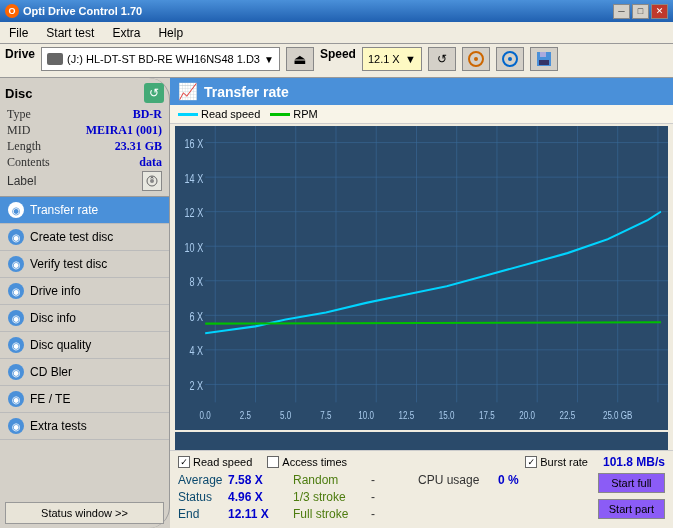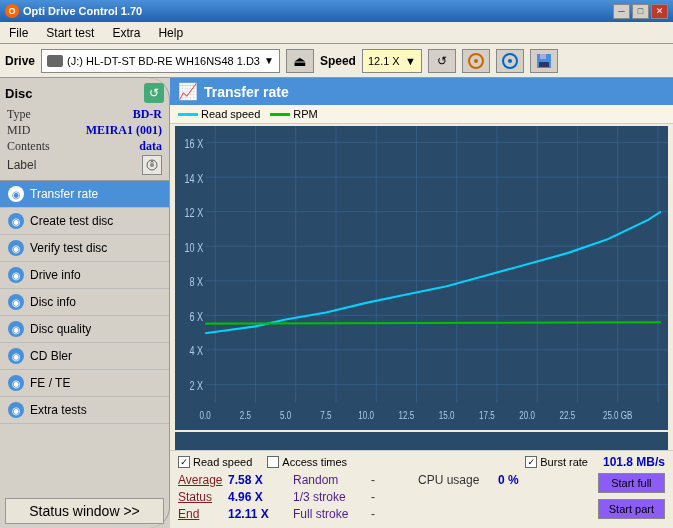--- a/index.html
+++ b/index.html
@@ -31,21 +31,21 @@
       height: 22px;
       gap: 10px;
     }
     .menu-item { font-size: 12px; cursor: pointer; padding: 1px 4px; }
 
     
     .drive-bar {
       background: #f0ece0;
       border-bottom: 1px solid #999;
       display: flex;
-      align-items: center;
+      align-items: flex-start;
       padding: 3px 5px;
       height: 34px;
       gap: 6px;
     }
     .drive-label { font-size: 12px; font-weight: bold; }
     .drive-select {
       display: flex;
       align-items: center;
       border: 1px solid #888;
       background: white;
@@ -107,21 +107,21 @@
       border-bottom: 1px solid #bbb;
     }
     .nav-item.active { background: #4a90d9; color: white; }
     .nav-icon { width: 16px; height: 16px; border-radius: 50%; display: flex; align-items: center; justify-content: center; font-size: 10px; }
     .nav-icon.blue { background: #4a90d9; color: white; }
     .nav-icon.active { background: white; color: #4a90d9; }
 
     .status-window-btn {
       margin: 4px 5px; padding: 4px 8px;
       background: #e8e4d8; border: 1px solid #999;
-      cursor: pointer; font-size: 14px; text-align: center;
+      cursor: pointer; font-size: 11px; text-align: center;
     }
 
     
     .chart-area {
       flex: 1;
       background: #f0ece0;
       display: flex;
       flex-direction: column;
     }
     .chart-header {
@@ -165,23 +165,23 @@
       border-top: 1px solid #ccc;
     }
     .checkboxes-row {
       display: flex; gap: 15px; align-items: center; margin-bottom: 4px;
     }
     .cb-item { display: flex; align-items: center; gap: 3px; font-size: 11px; }
     .cb-box { width: 12px; height: 12px; border: 1px solid #666; background: white; display: flex; align-items: center; justify-content: center; }
     .cb-box.checked::after { content: '✓'; font-size: 9px; }
     .burst-val { color: #00c; font-weight: bold; }
     .stat-row { display: flex; align-items: center; margin-bottom: 3px; }
-    .stat-label { width: 50px; color: #7f1d1d; font-size: 12px; text-decoration: underline; }
+    .stat-label { width: 50px; color: #0c4a6e; font-size: 12px; }
     .stat-value { color: #00c; font-weight: bold; font-size: 12px; width: 45px; }
-    .stat-label2 { color: #4c1d95; font-size: 12px; width: 70px; }
+    .stat-label2 { color: #4d7c0f; font-size: 12px; width: 70px; }
     .stat-value2 { color: #333; font-size: 12px; width: 20px; text-align: center; }
     .stat-label3 { color: #333; font-size: 12px; width: 80px; }
     .stat-value3 { color: #00c; font-weight: bold; font-size: 12px; }
     .start-btn {
       padding: 3px 10px; background: #8b5cf6; border: 1px solid #888;
       cursor: pointer; font-size: 11px; margin-bottom: 3px;
     }
   </style>
 </head>
 <body>
@@ -249,20 +249,24 @@
         <span class="disc-title">Disc</span>
         <div class="disc-refresh">↺</div>
       </div>
       <div class="disc-row">
         <span class="disc-key">Type</span>
         <span class="disc-val">BD-R</span>
       </div>
       <div class="disc-row">
         <span class="disc-key">MID</span>
         <span class="disc-val">MEIRA1 (001)</span>
+      </div>
+      <div class="disc-row">
+        <span class="disc-key">Length</span>
+        <span class="disc-val">23.31 GB</span>
       </div>
       <div class="disc-row">
         <span class="disc-key">Contents</span>
         <span class="disc-val">data</span>
       </div>
       <div class="disc-label-row">
         <span class="disc-key">Label</span>
         <div class="disc-label-icon">
           <svg width="14" height="14" viewBox="0 0 14 14">
             <circle cx="7" cy="7" r="5" fill="none" stroke="#666" stroke-width="1"></circle>

